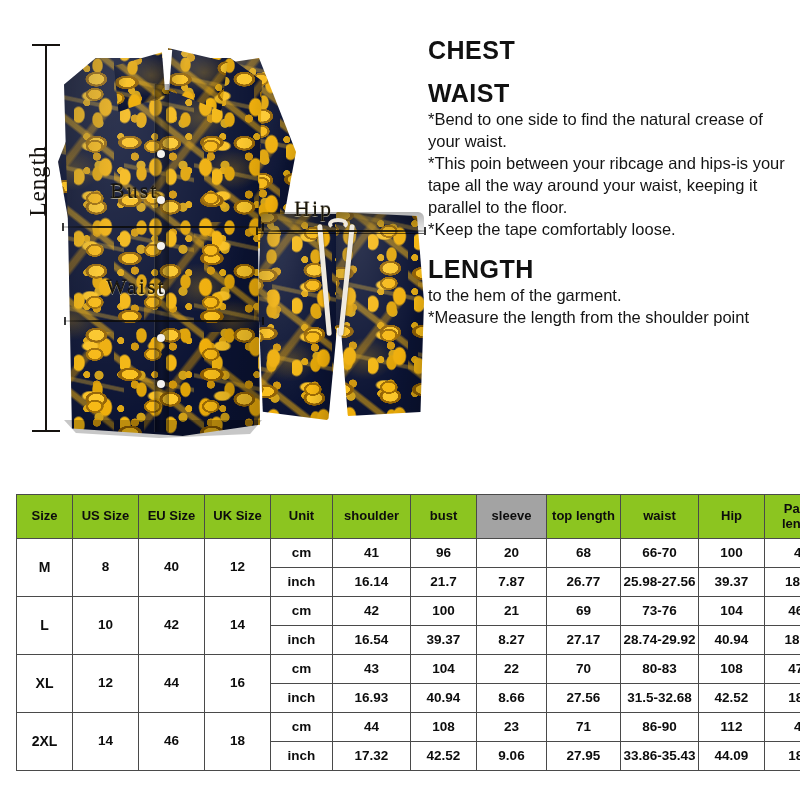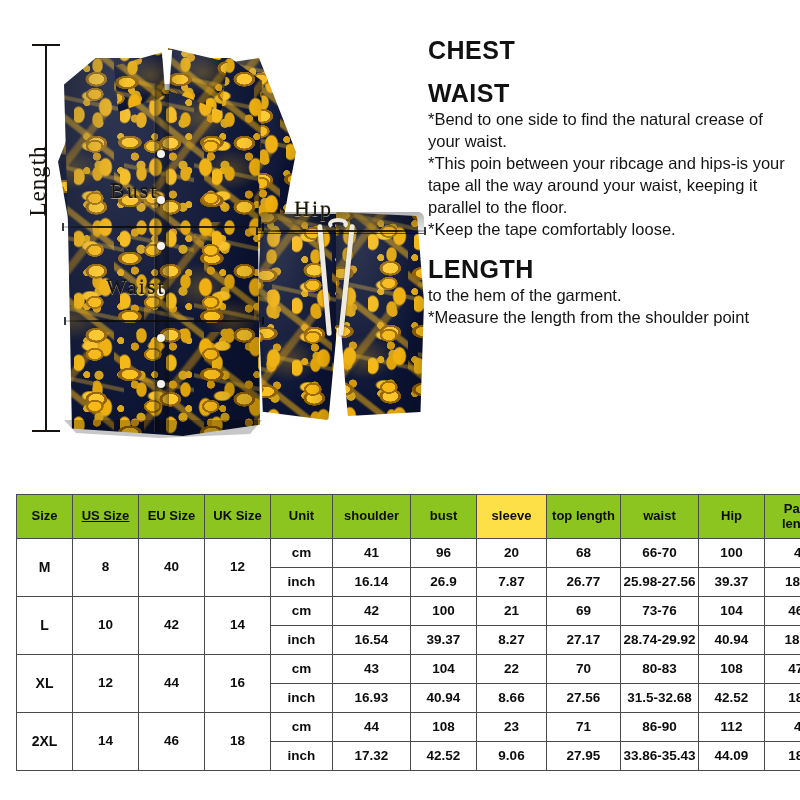--- a/index.html
+++ b/index.html
@@ -263,27 +263,27 @@
           <col class="col-7">
           <col class="col-8">
         <col class="col-9">
           <col class="col-10">
           <col class="col-11">
           <col class="col-12">
       </colgroup>
       <thead>
         <tr>
           <th style="background: rgb(140, 197, 32);">Size</th>
-          <th style="background: rgb(140, 197, 32); text-decoration: underline;">US Size</th>
+          <th style="background: rgb(140, 197, 32);">US Size</th>
           <th style="background: rgb(140, 197, 32);">EU Size</th>
           <th style="background: rgb(140, 197, 32);">UK Size</th>
           <th style="background: rgb(140, 197, 32);">Unit</th>
           <th style="background: rgb(140, 197, 32);">shoulder</th>
           <th style="background: rgb(140, 197, 32);">bust</th>
-          <th style="background: #fde047;">sleeve</th>
+          <th style="background: #a3a3a3;">sleeve</th>
           <th style="background: rgb(140, 197, 32);">top length</th>
           <th style="background: rgb(140, 197, 32);">waist</th>
           <th style="background: rgb(140, 197, 32);">Hip</th>
           <th style="background: rgb(140, 197, 32);">Pants length</th>
         </tr>
       </thead>
       <tbody>
 
         <tr>
           <td class="sz" rowspan="2">M</td>
@@ -295,21 +295,21 @@
           <td>96</td>
           <td>20</td>
           <td>68</td>
           <td>66-70</td>
           <td>100</td>
           <td>46</td>
         </tr>
         <tr>
           <td>inch</td>
           <td>16.14</td>
-          <td>26.9</td>
+          <td>21.7</td>
           <td>7.87</td>
           <td>26.77</td>
           <td>25.98-27.56</td>
           <td>39.37</td>
           <td>18.11</td>
         </tr>
 
         <tr>
           <td class="sz" rowspan="2">L</td>
           <td rowspan="2">10</td>

